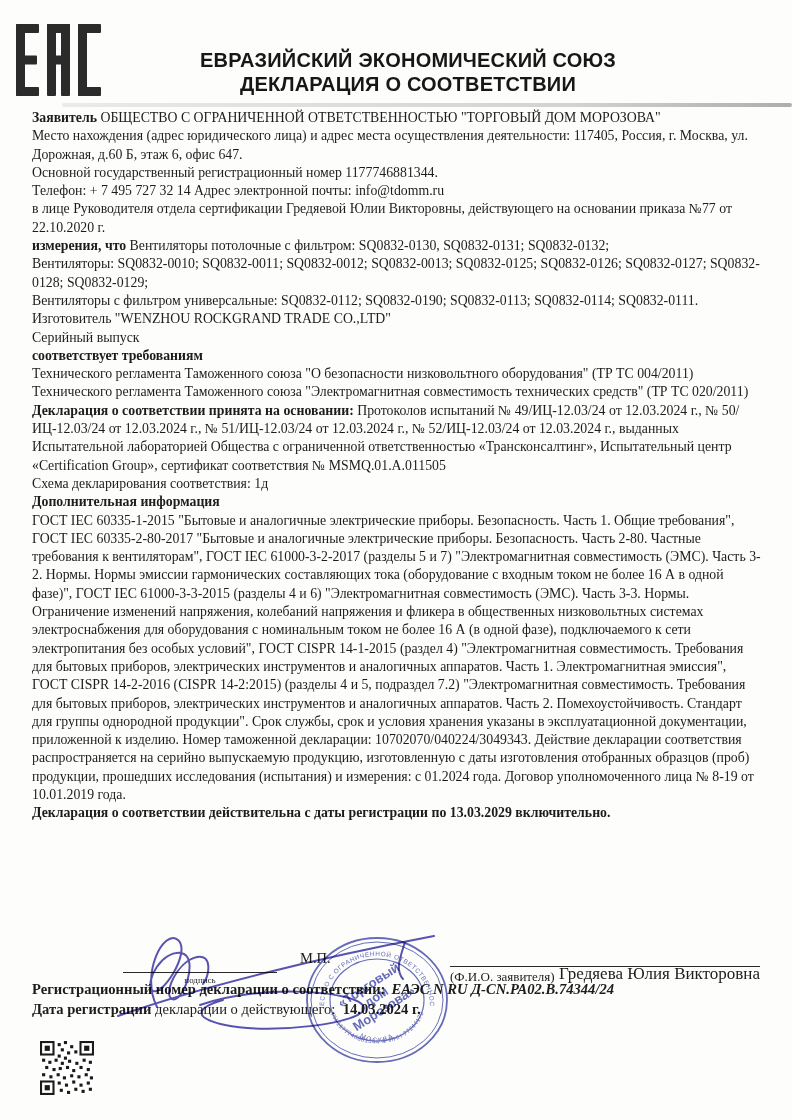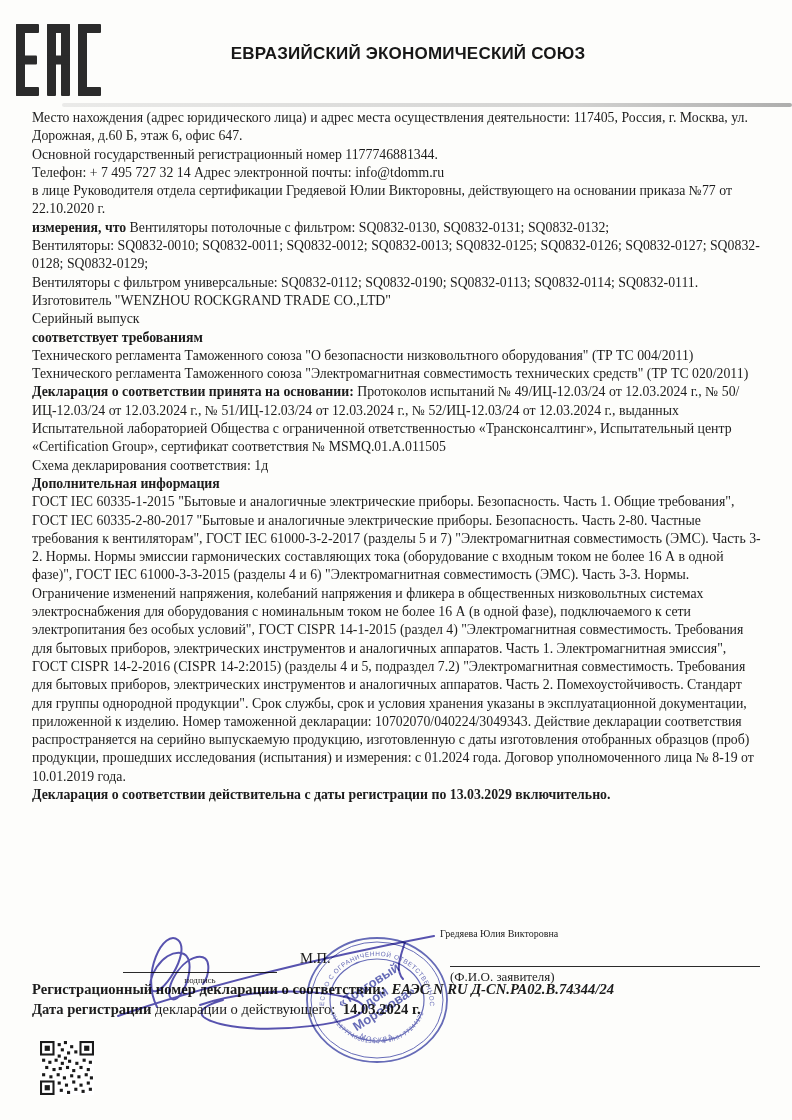--- a/index.html
+++ b/index.html
@@ -4,42 +4,42 @@
 <style>
   html,body{margin:0;padding:0;background:#e8e8e8;}
   .page{
     position:relative;width:792px;height:1120px;margin:0 auto;
     background:#fdfdfb;overflow:hidden;color:#1c1c1c;
     font-family:"Liberation Serif","DejaVu Serif",serif;
   }
   
   .eac-logo{position:absolute;left:16px;top:24px;width:86px;height:74px;}
   .header-titles{
-    position:absolute;left:0;top:42px;width:100%;padding-left:24px;box-sizing:border-box;
+    position:absolute;left:0;top:48px;width:100%;padding-left:24px;box-sizing:border-box;
     text-align:center;font-family:"Liberation Sans","DejaVu Sans",sans-serif;
-    font-weight:bold;font-size:17px;line-height:24px;color:#171717;letter-spacing:.2px;
+    font-weight:bold;font-size:20px;line-height:24px;color:#171717;letter-spacing:.2px;
   }
   .scan-line{
     position:absolute;left:62px;top:103px;width:730px;height:4px;
     background:linear-gradient(to right,rgba(150,150,150,.18),rgba(120,120,120,.32) 70%,rgba(95,95,95,.5));
     border-radius:2px;
   }
   
   .doc-body{
     position:absolute;left:32px;top:109px;width:733px;
     font-size:13.8px;line-height:18.3px;text-align:left;
   }
   .doc-body p{margin:0;}
   .doc-body b{font-weight:bold;}
   
   .abs{position:absolute;}
   .sig-line{left:123px;top:972px;width:154px;border-top:1.5px solid #2a2a2a;}
   .sig-caption{left:123px;top:975px;width:154px;text-align:center;font-size:9px;color:#222;}
   .mp-label{left:300px;top:950px;font-size:14.5px;}
-  .fio-name{left:440px;top:928px;width:320px;text-align:left;font-size:10px;}
+  .fio-name{left:440px;top:964px;width:320px;text-align:right;font-size:17px;}
   .fio-line{left:450px;top:966px;width:310px;border-top:1.5px solid #2a2a2a;}
   .fio-caption{left:450px;top:969px;width:310px;text-align:left;font-size:13px;color:#222;}
   .reg-number{left:32px;top:981px;font-size:14.6px;font-weight:bold;}
   .reg-number span{margin-left:6px;font-style:italic;}
   .reg-date{left:32px;top:1001px;font-size:14.6px;}
   .reg-date b{font-weight:bold;}
   .qr{left:40px;top:1041px;width:54px;height:54px;}
   
   .signature-svg{left:112px;top:912px;width:345px;height:135px;mix-blend-mode:multiply;opacity:.92;}
   .stamp-svg{left:302px;top:936px;width:150px;height:132px;mix-blend-mode:multiply;opacity:.85;}
@@ -61,25 +61,27 @@
       <rect x="31" y="0" width="23" height="9" rx="1"></rect>
       <rect x="31" y="31.5" width="23" height="9" rx="1"></rect>
       <rect x="62" y="0" width="9" height="72" rx="1"></rect>
       <rect x="62" y="0" width="23" height="9" rx="1"></rect>
       <rect x="62" y="63" width="23" height="9" rx="1"></rect>
     </g>
   </svg>
 
   <div class="header-titles">
     <div>ЕВРАЗИЙСКИЙ ЭКОНОМИЧЕСКИЙ СОЮЗ</div>
+    <div>ДЕКЛАРАЦИЯ О СООТВЕТСТВИИ</div>
   </div>
 
   <div class="scan-line"></div>
 
   <div class="doc-body">
+    <p><b>Заявитель</b> <span>ОБЩЕСТВО С ОГРАНИЧЕННОЙ ОТВЕТСТВЕННОСТЬЮ "ТОРГОВЫЙ ДОМ МОРОЗОВА"</span></p>
     <p>Место нахождения (адрес юридического лица) и адрес места осуществления деятельности: 117405, Россия, г. Москва, ул. Дорожная, д.60 Б, этаж 6, офис 647.</p>
     <p>Основной государственный регистрационный номер 1177746881344.</p>
     <p>Телефон: + 7 495 727 32 14 Адрес электронной почты: info@tdomm.ru</p>
     <p>в лице Руководителя отдела сертификации Гредяевой Юлии Викторовны, действующего на основании приказа №77 от 22.10.2020 г.</p>
     <p><b>измерения, что</b> <span>Вентиляторы потолочные с фильтром: SQ0832-0130, SQ0832-0131; SQ0832-0132;</span></p>
     <p>Вентиляторы: SQ0832-0010; SQ0832-0011; SQ0832-0012; SQ0832-0013; SQ0832-0125; SQ0832-0126; SQ0832-0127; SQ0832-0128; SQ0832-0129;</p>
     <p>Вентиляторы с фильтром универсальные: SQ0832-0112; SQ0832-0190; SQ0832-0113; SQ0832-0114; SQ0832-0111.</p>
     <p>Изготовитель "WENZHOU ROCKGRAND TRADE CO.,LTD"</p>
     <p>Серийный выпуск</p>
     <p><b>соответствует требованиям</b></p>

